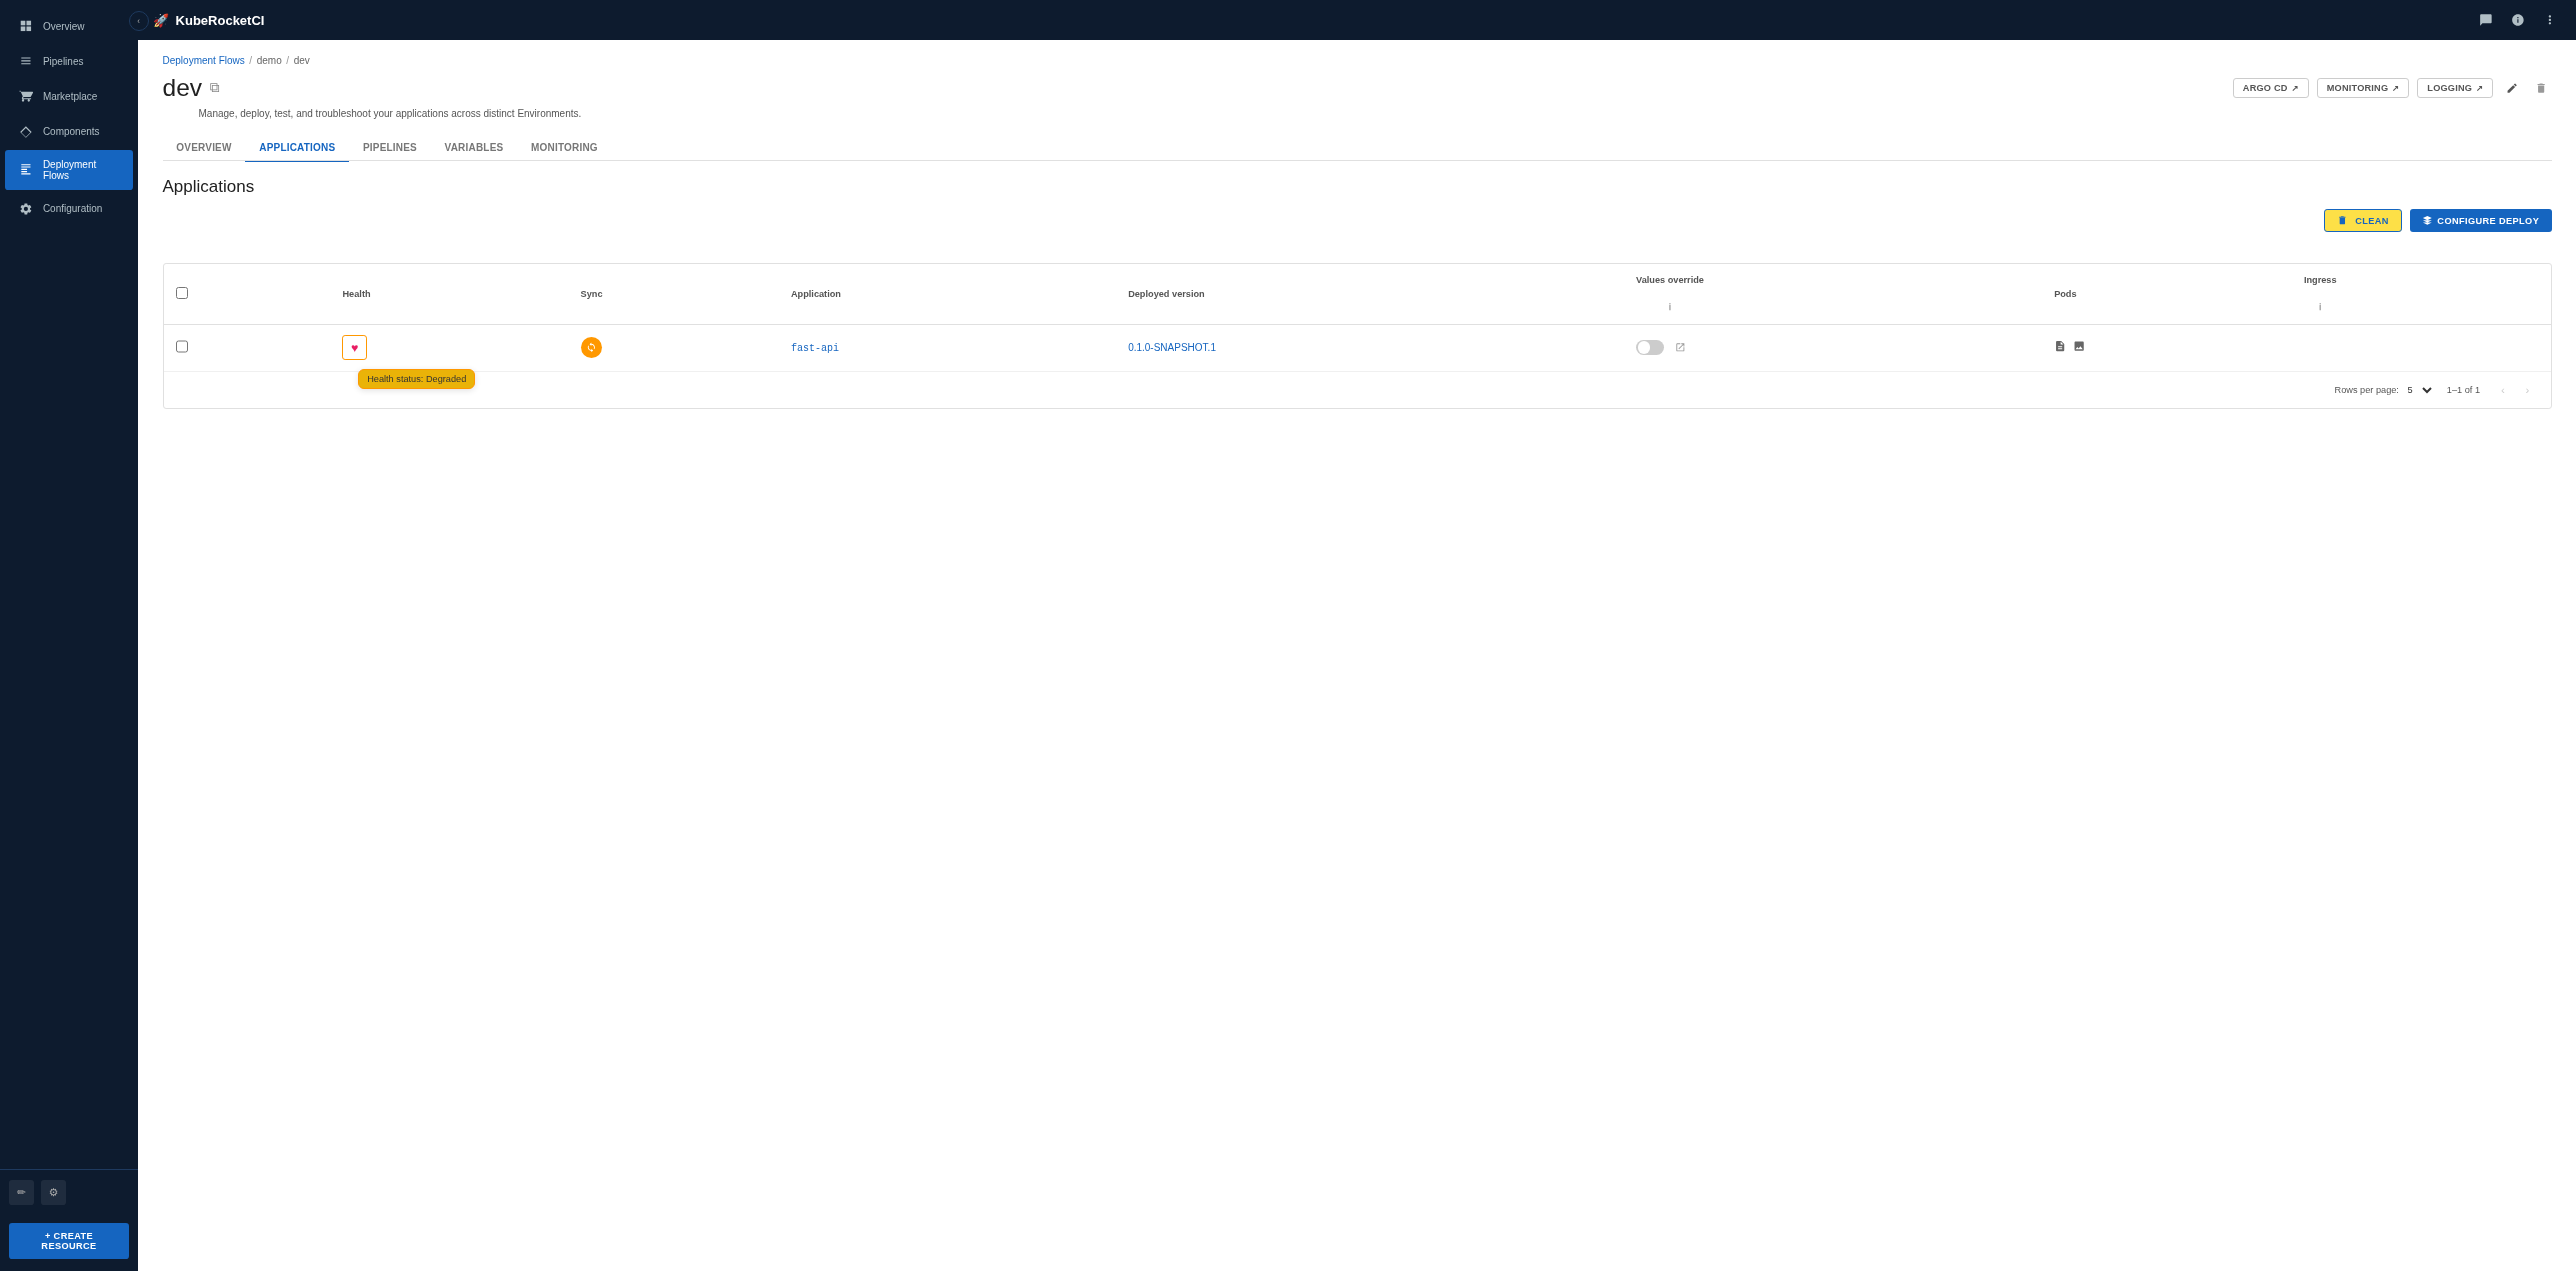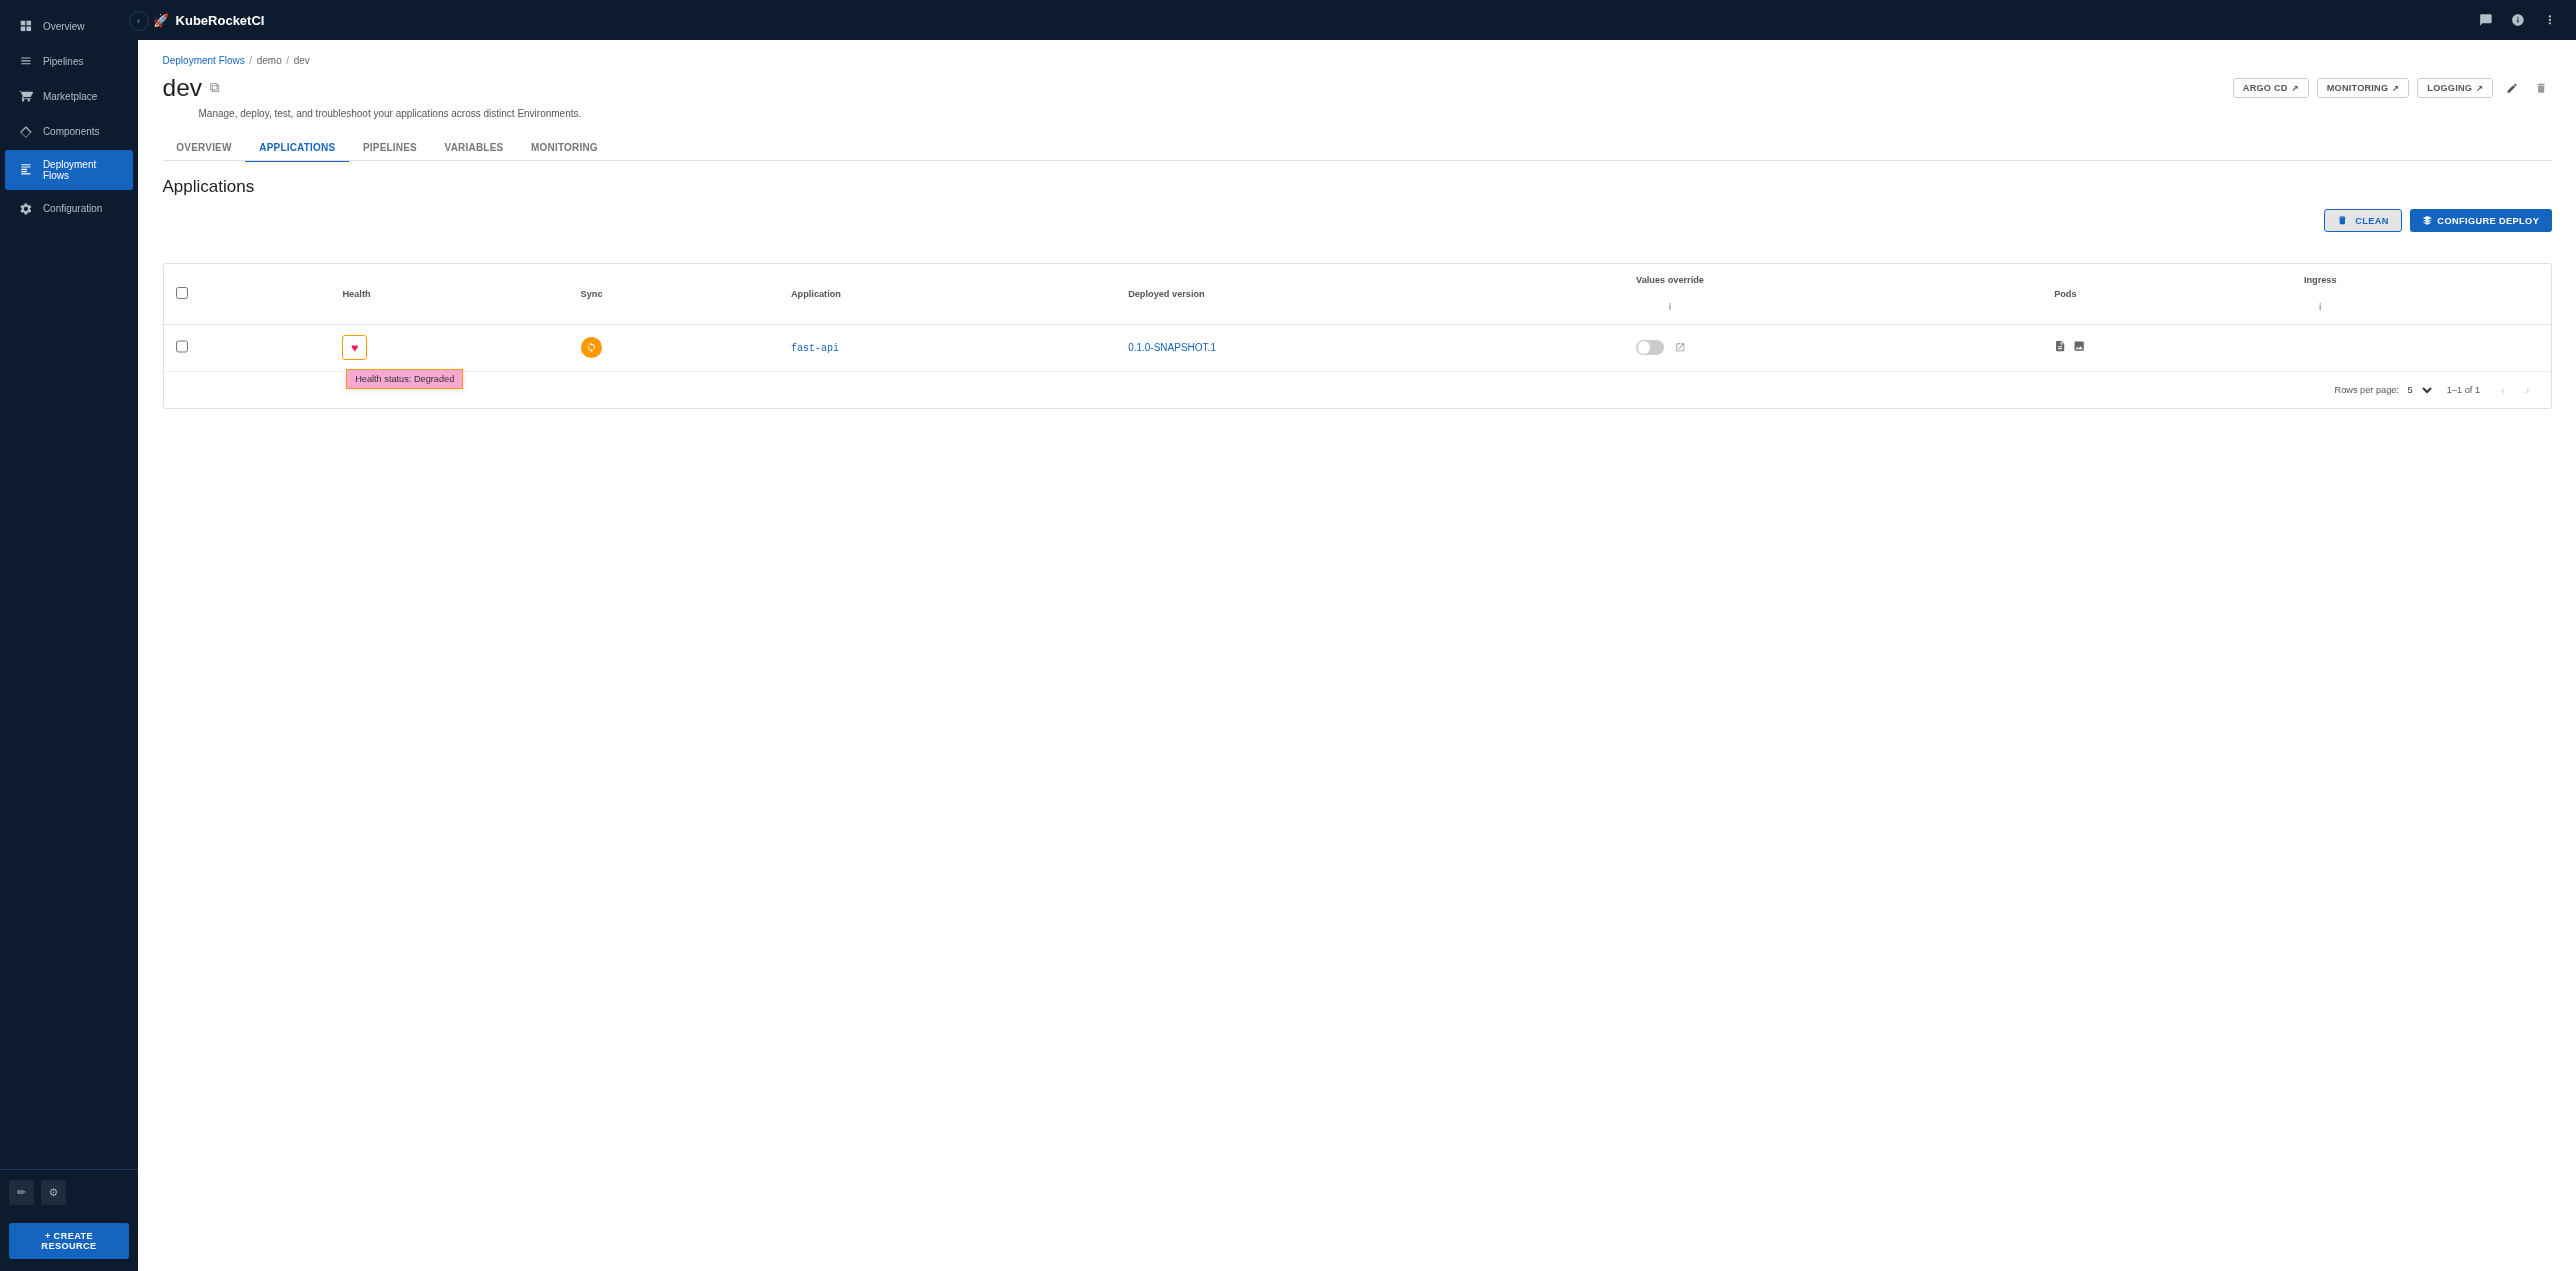--- a/index.html
+++ b/index.html
@@ -242,21 +242,21 @@
       margin-bottom: 12.3px;
     }
     .section-actions {
       display: flex;
       justify-content: flex-end;
       gap: 7.7px;
       margin-bottom: 7.7px;
     }
     .btn-clean {
       border: 0.8px solid #1565c0;
-      background: #e5e5e5;
+      background: #fde047;
       color: #1565c0;
       border-radius: 3.1px;
       padding: 5.4px 12.3px;
       font-size: 9.2px;
       font-weight: 700;
       cursor: pointer;
       display: flex;
       align-items: center;
       gap: 7px;
       letter-spacing: 0.4px;
@@ -345,24 +345,24 @@
       background: #fff;
       cursor: pointer;
     }
     .health-heart {
       color: #e91e63;
       font-size: 12.3px;
     }
     .health-tooltip {
       position: absolute;
       bottom: -29px;
-      left: 4px;
-      background: #f9a8d4;
+      left: 16px;
+      background: #eab308;
       border: 1.5px solid #ff9800;
-      border-radius: 0;
+      border-radius: 6px;
       padding: 3.8px 7.7px;
       font-size: 9.2px;
       white-space: nowrap;
       color: #333;
       z-index: 100;
       box-shadow: 0 1.5px 6.1px rgba(0,0,0,0.12);
     }
 
     
     .sync-badge {

